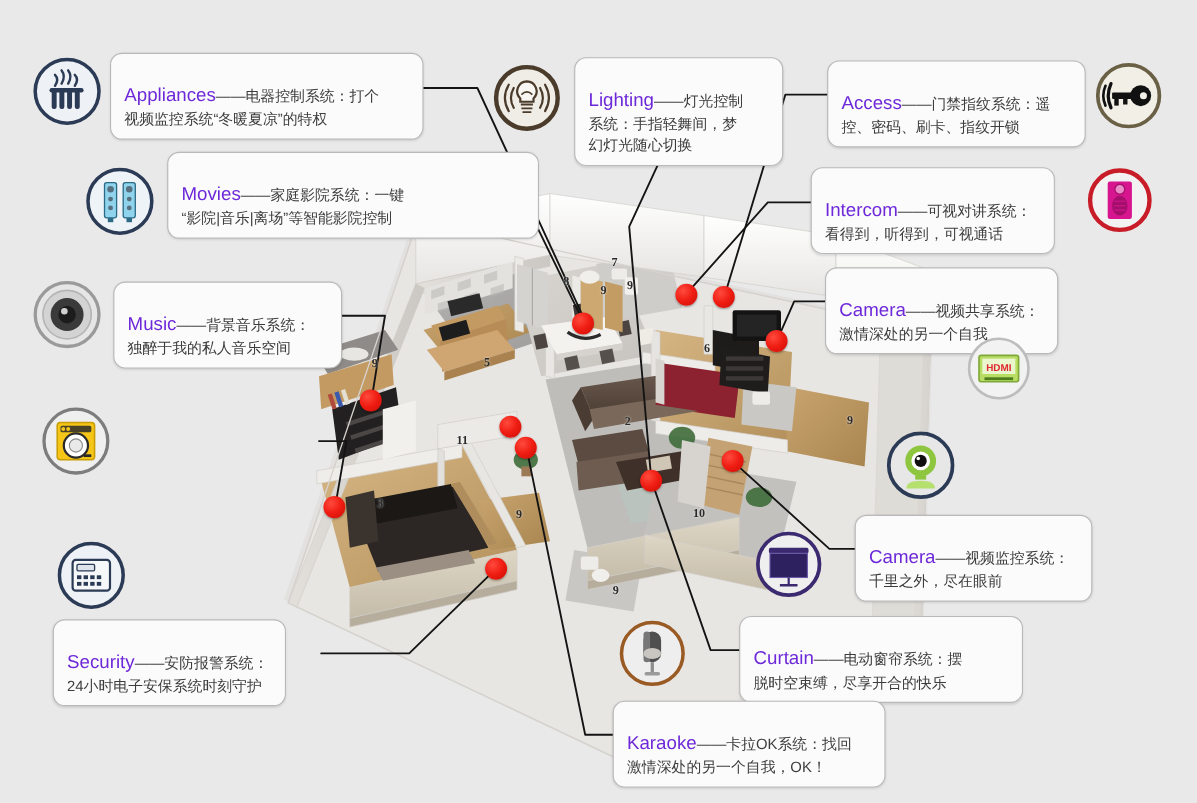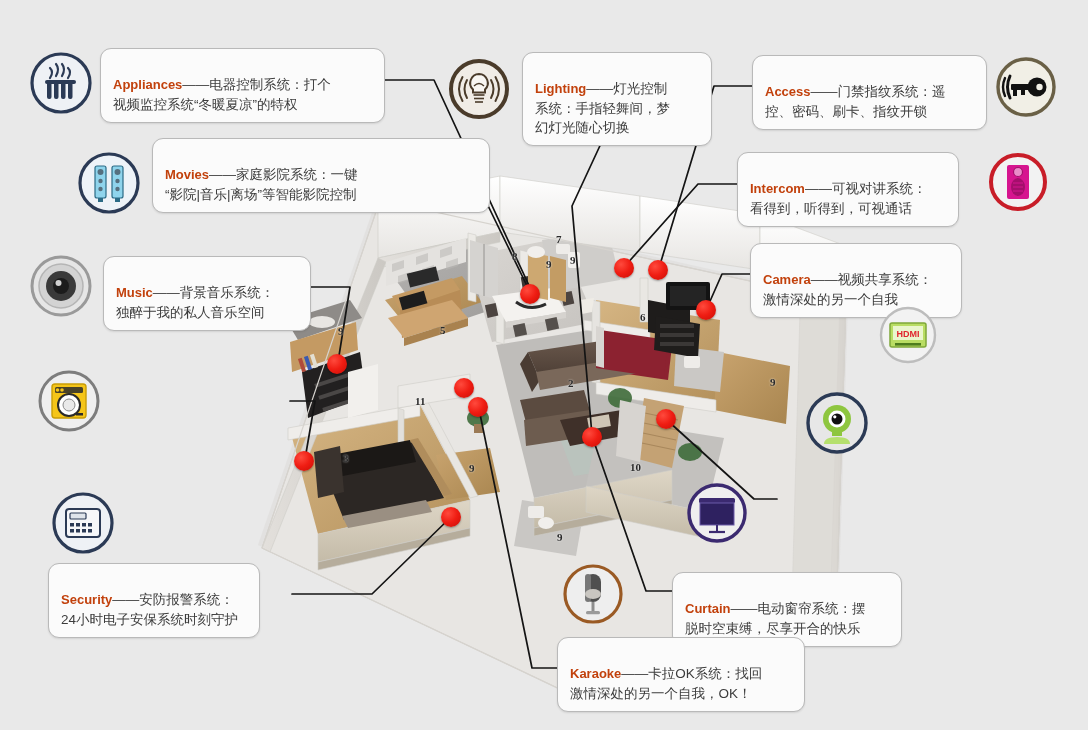--- a/index.html
+++ b/index.html
@@ -37,23 +37,23 @@
     box-shadow: 0 1px 2px rgba(0,0,0,0.10);
     line-height: 1.42;
   }
   .callout .ct {
     font-size: 13.5px;
     color: #3c3c3c;
     font-family: "Liberation Sans", "DejaVu Sans", sans-serif;
     white-space: pre-line;
   }
   .callout .ct b {
-    font-weight: bold;
-    color: #c2410c;
-    font-size: 13px;
+    font-weight: normal;
+    color: #6d28d9;
+    font-size: 17px;
   }
 
   
   .icon-badge {
     position: absolute;
     z-index: 22;
     border-radius: 50%;
     display: flex;
     align-items: center;
     justify-content: center;
@@ -605,22 +605,28 @@
     </div>
   </div>
 
   <div class="callout" style="left:750px;top:243px;width:212px">
     <div class="ct">
       <b>Camera</b><span>——视频共享系统：
 激情深处的另一个自我</span>
     </div>
   </div>
 
-
-  <div class="callout" style="left:672px;top:572px;width:230px">
+  <div class="callout" style="left:777px;top:468px;width:216px">
+    <div class="ct">
+      <b>Camera</b><span>——视频监控系统：
+千里之外，尽在眼前</span>
+    </div>
+  </div>
+
+  <div class="callout" style="left:672px;top:560px;width:258px">
     <div class="ct">
       <b>Curtain</b><span>——电动窗帘系统：摆
 脱时空束缚，尽享开合的快乐</span>
     </div>
   </div>
 
   <div class="callout" style="left:557px;top:637px;width:248px">
     <div class="ct">
       <b>Karaoke</b><span>——卡拉OK系统：找回
 激情深处的另一个自我，OK！</span>

